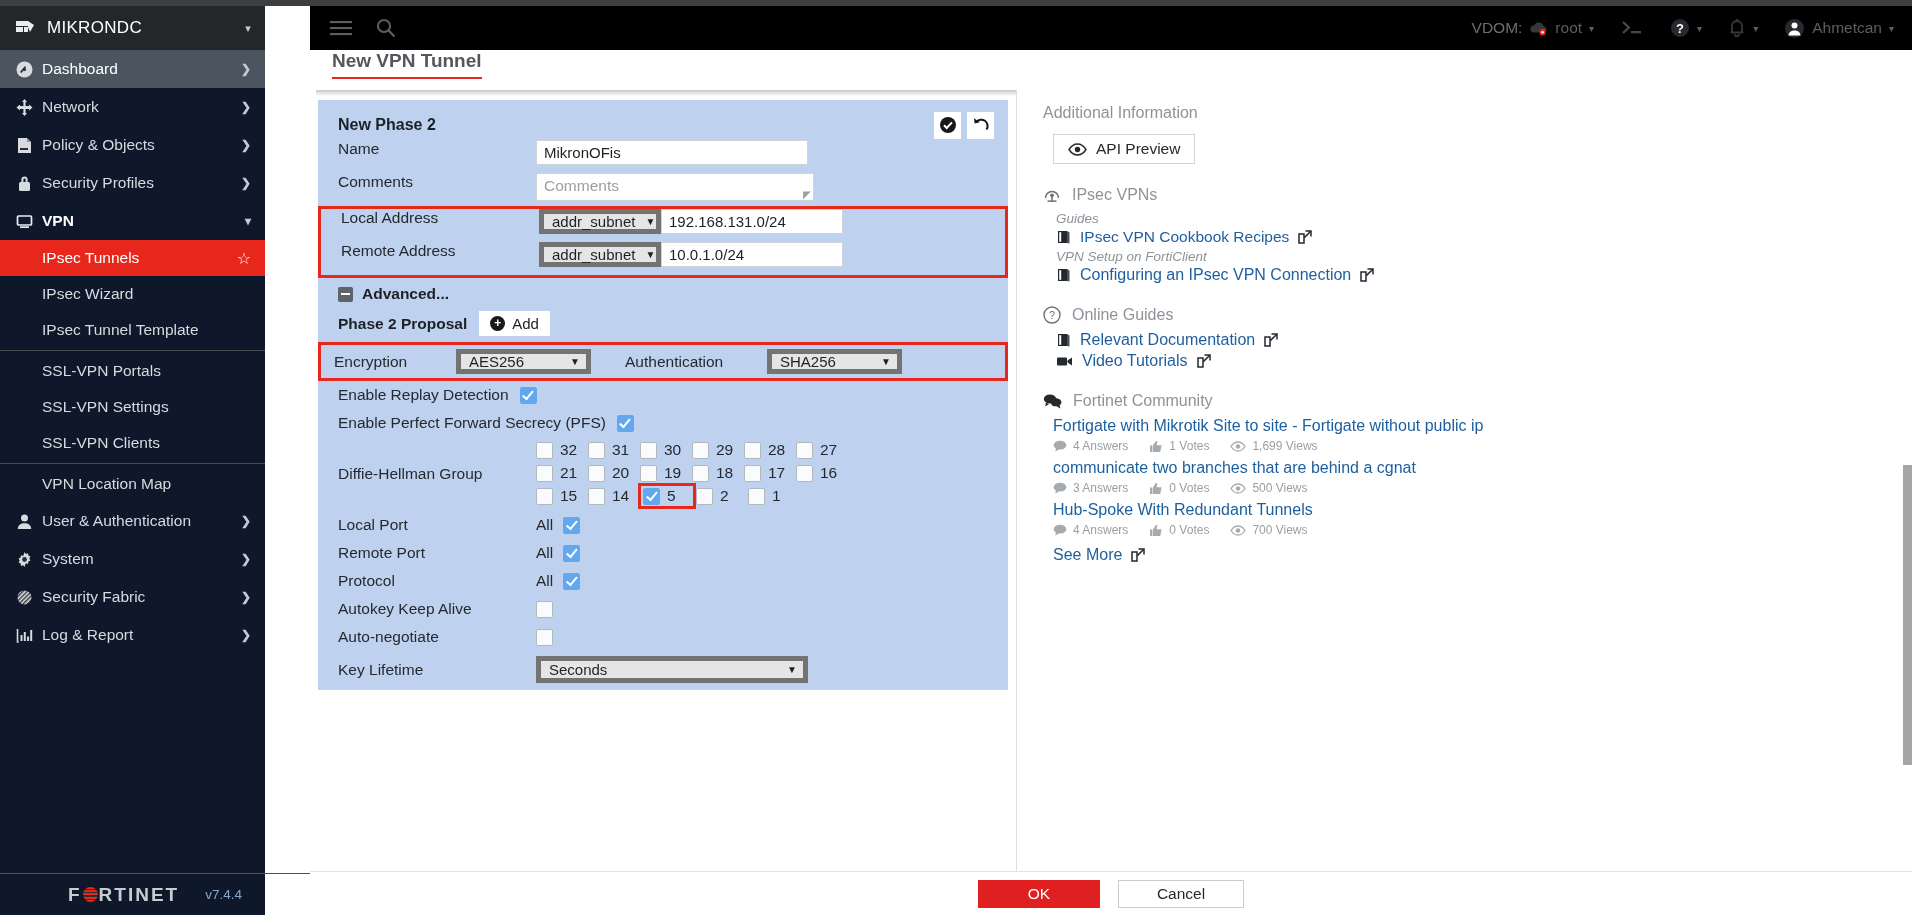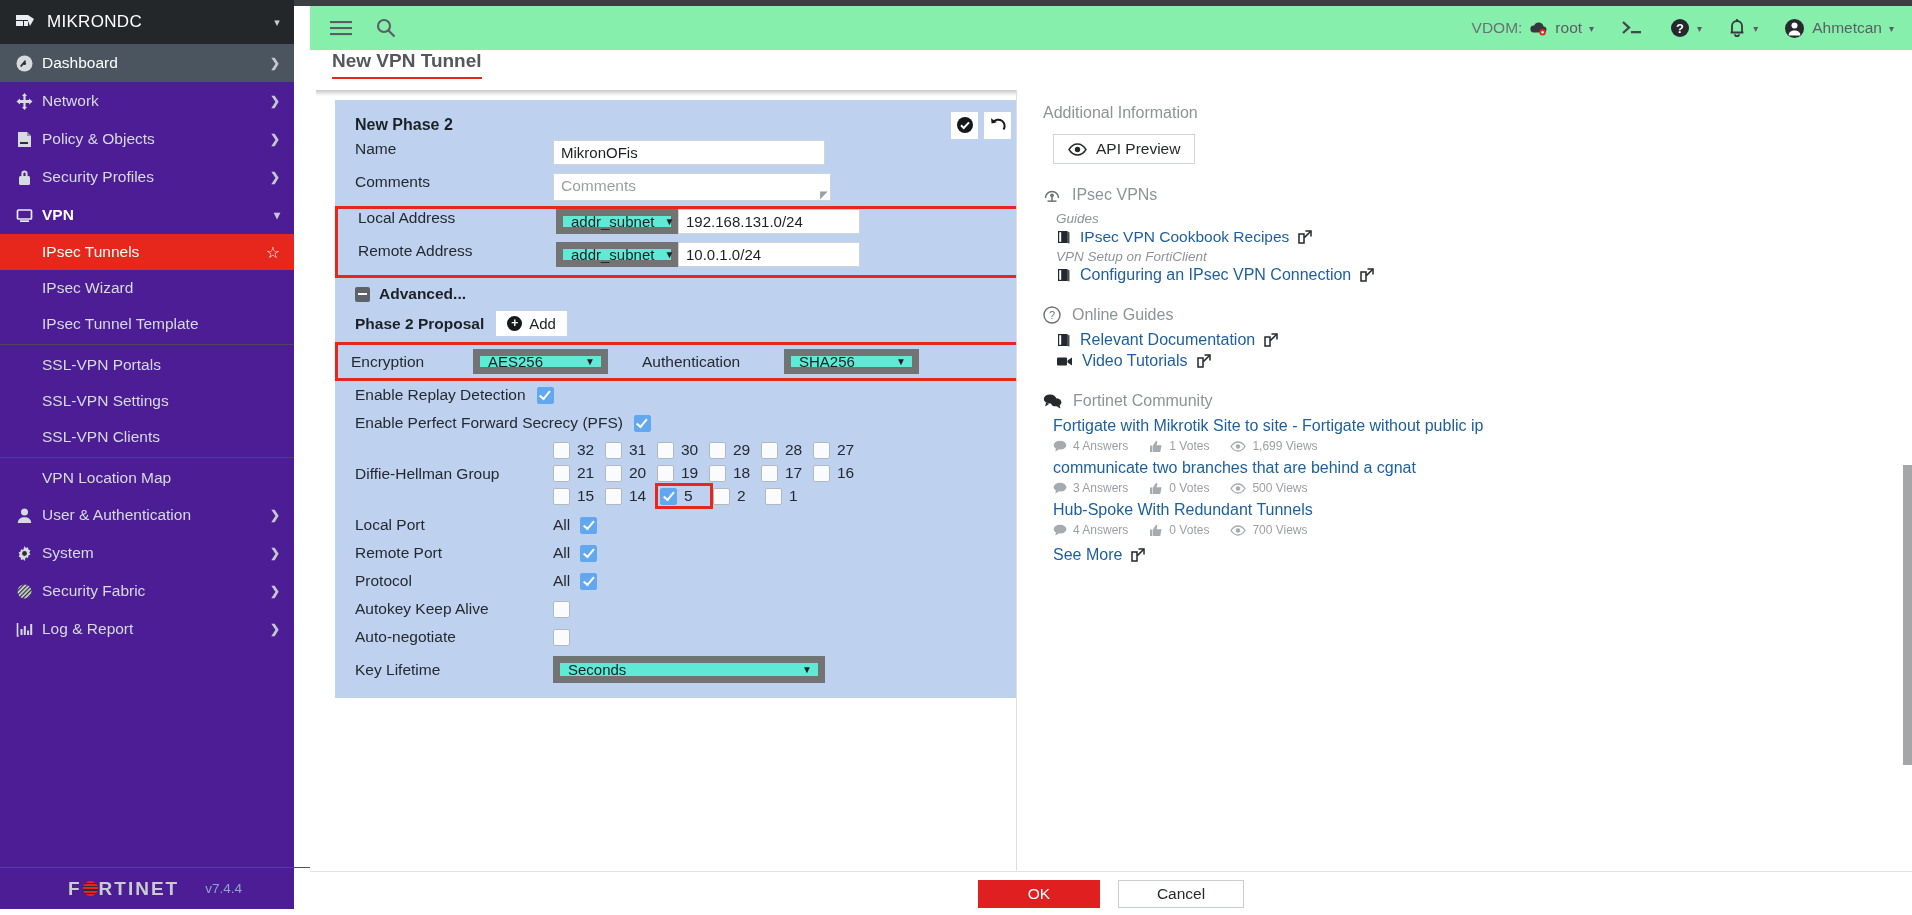--- a/index.html
+++ b/index.html
@@ -11,22 +11,22 @@
     background:#fff;
     overflow:hidden;
     position:relative;
   }
 
   
   .topstrip { position:absolute; top:0; left:0; width:1912px; height:6px; background:#3b3f42; }
 
   
   .sidebar {
-    position:absolute; top:0; left:0; width:294px; height:909px;
-    background:#4c1d95; color:#d6dbe0;
+    position:absolute; top:6px; left:0; width:265px; height:909px;
+    background:#0f172a; color:#d6dbe0;
   }
   .sb-brand {
     height:44px; display:flex; align-items:center; padding:0 14px 0 16px;
     background:#23272a; color:#fff; font-size:17px; letter-spacing:.3px;
   }
   .sb-brand .bi { margin-right:12px; display:flex; }
   .sb-brand .caret { margin-left:auto; color:#c9ced3; font-size:11px; }
 
   .sb-item {
     height:38px; display:flex; align-items:center; padding-left:16px; padding-right:14px;
@@ -56,21 +56,21 @@
     display:inline-block; width:15px; height:15px; border-radius:50%;
     background:
       repeating-linear-gradient(to bottom, #e8271c 0 2px, #2b2f33 2px 3.2px);
     margin:0 1px;
   }
   .ver { color:#8aa6c8; font-size:13.5px; }
 
   
   .header {
     position:absolute; top:6px; left:310px; width:1602px; height:44px;
-    background:#86efac; display:flex; align-items:center; padding:0 18px 0 20px;
+    background:#000000; display:flex; align-items:center; padding:0 18px 0 20px;
     color:#5a5f64;
   }
   .hdr-left { display:flex; align-items:center; gap:24px; }
   .hdr-right { margin-left:auto; display:flex; align-items:center; gap:26px; font-size:15.5px; }
   .hdr-btn { display:flex; align-items:center; gap:7px; cursor:pointer; color:#5a5f64; }
   .vdom-label { color:#6a7075; }
   .caret-sm { font-size:10px; }
   .icon-btn { cursor:pointer; display:flex; align-items:center; }
 
   
@@ -90,21 +90,21 @@
     position:absolute; top:0; left:0; width:706px; height:803px;
     background:#fff; overflow:hidden;
   }
   .scroll-shadow {
     position:absolute; top:0; left:6px; width:700px; height:6px;
     background:linear-gradient(to bottom, rgba(0,0,0,.22), rgba(0,0,0,0));
   }
 
   .phase-panel {
     position:absolute; top:10px; left:8px; width:690px;
-    background:#bed2f0; padding:10px 0 8px 0;margin-left:17px;
+    background:#bed2f0; padding:10px 0 0 0;
   }
   .pp-head { display:flex; align-items:center; padding:0 14px 0 20px; height:30px; }
   .pp-title { font-weight:bold; font-size:16px; color:#1c2126; }
   .pp-actions { margin-left:auto; display:flex; gap:6px; }
   .pp-iconbtn {
     width:27px; height:27px; background:#fff; border:1px solid #fff;
     display:flex; align-items:center; justify-content:center; cursor:pointer;
   }
 
   .frow { display:flex; align-items:flex-start; min-height:33px; padding:0 14px 0 20px; }
@@ -116,21 +116,21 @@
   .finput.name { width:272px; }
   .ftext {
     background:#fff; border:1px solid #cfd4d9; width:278px; height:28px;
     padding:3px 7px; font-size:15.5px; color:#9a9fa4; position:relative;
   }
   .ftext .grip {
     position:absolute; right:2px; bottom:0; font-size:10px; color:#9a9fa4;
     transform:scaleX(-1);
   }
   .fselect {
-    background:#5eead4; border:7px solid #737373; height:25px;
+    background:#e5e5e5; border:5px solid #737373; height:25px;
     display:flex; align-items:center; padding:0 6px 0 8px;
     font-size:15px; color:#1c2126; cursor:pointer;
   }
   .fselect .sc { margin-left:auto; font-size:10px; padding-left:10px; }
   .sel-subnet { width:122px; }
   .addr-val { width:182px; }
 
   .hl-box { border:3px solid #e8271c; margin:0; }
 
   .adv-row { display:flex; align-items:center; padding:7px 14px 5px 20px; gap:9px; }

